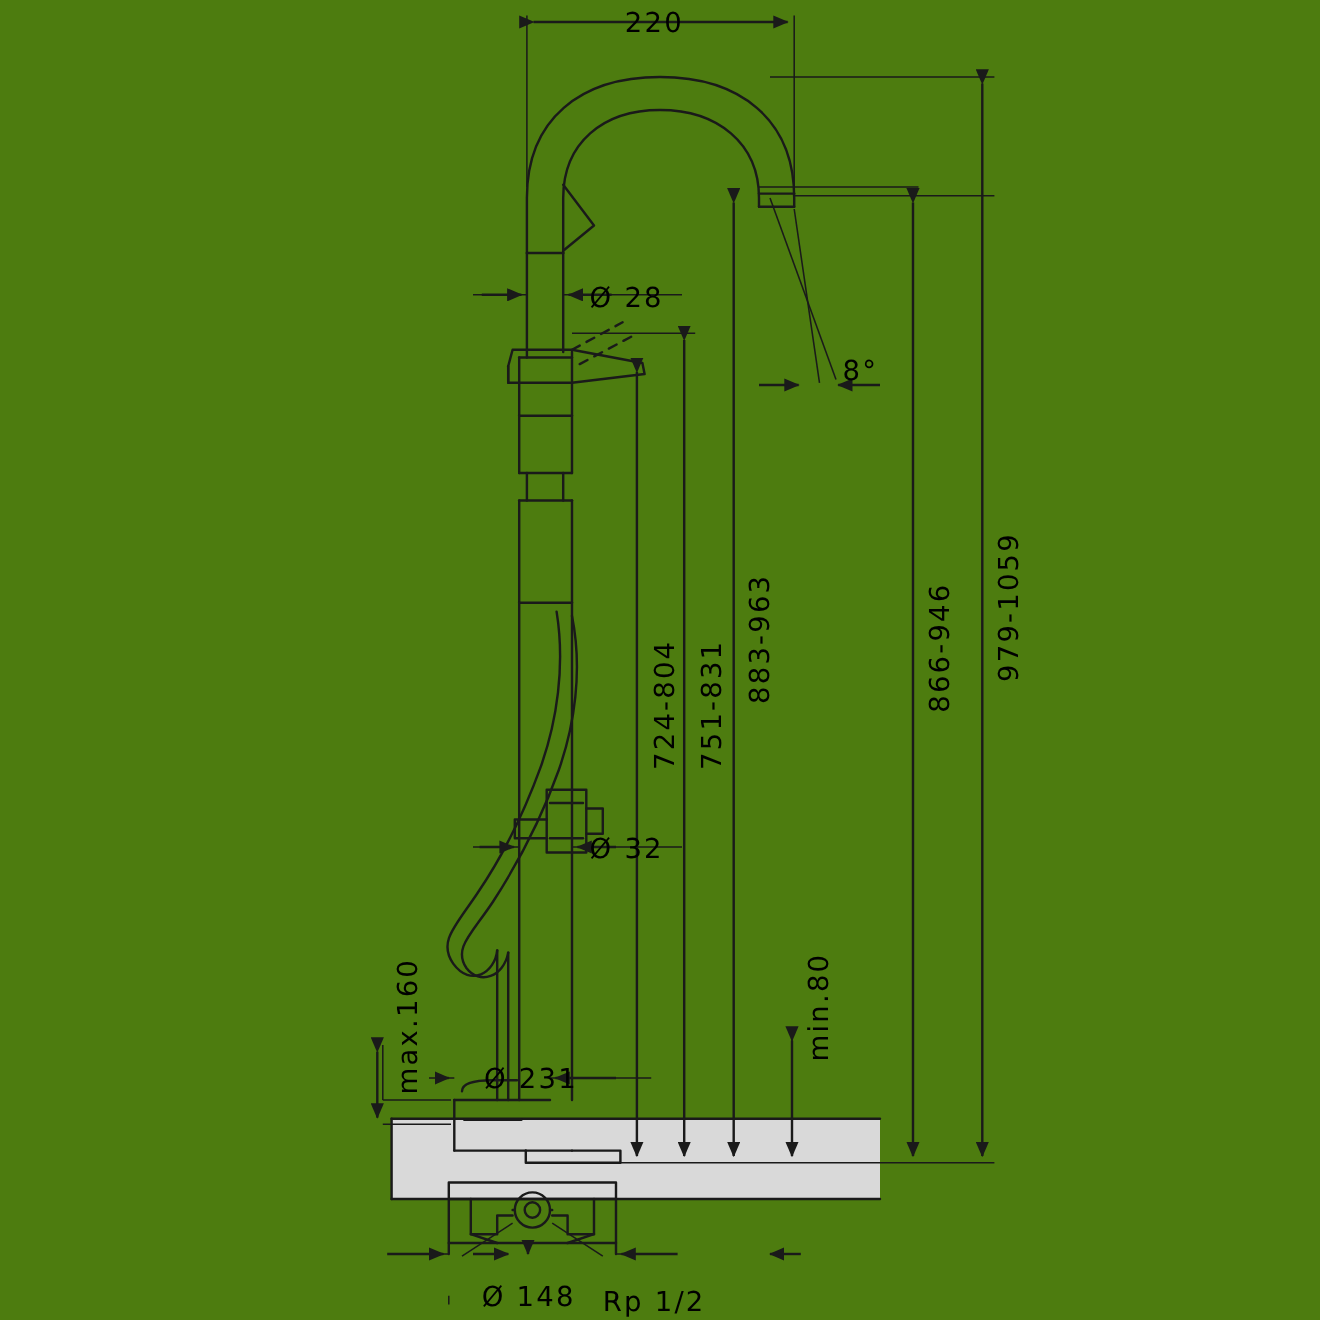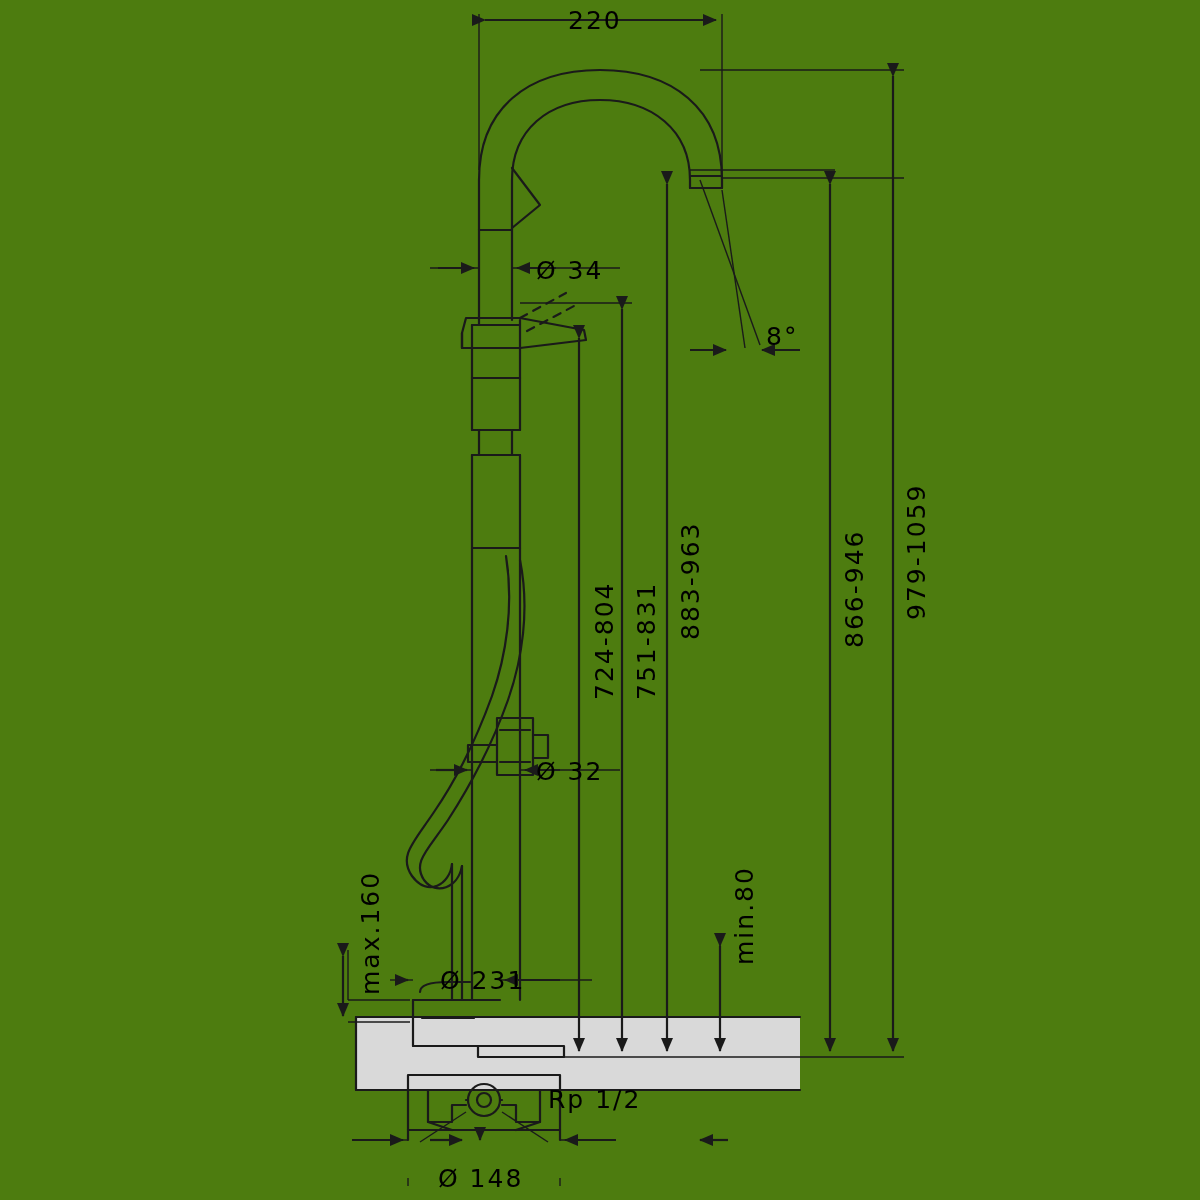--- a/index.html
+++ b/index.html
@@ -206,25 +206,25 @@
       <path d="M800,350 L762,350"></path>
     </g>
 
     <g stroke="#1a1a1a" stroke-width="2.2" fill="none" marker-end="url(#ar)">
 
       <path d="M480,1132 L480,1140"></path>
     </g>
   </svg>
 
   <div class="lbl" style="left:568px; top:6px;">220</div>
-  <div class="lbl" style="left:536px; top:256px;">Ø 34</div>
+  <div class="lbl" style="left:536px; top:256px;">Ø 28</div>
   <div class="lbl" style="left:766px; top:322px;">8°</div>
   <div class="lbl" style="left:536px; top:757px;">Ø 32</div>
   <div class="lbl" style="left:440px; top:966px;">Ø 231</div>
-  <div class="lbl" style="left:548px; top:1085px;text-align:center;">Rp 1/2</div>
+  <div class="lbl" style="left:548px; top:1169px;text-align:center;">Rp 1/2</div>
   <div class="lbl" style="left:438px; top:1164px;">Ø 148</div>
 
   <div class="lbl vert" style="left:902px; top:620px;">979-1059</div>
   <div class="lbl vert" style="left:840px; top:648px;">866-946</div>
   <div class="lbl vert" style="left:676px; top:640px;">883-963</div>
   <div class="lbl vert" style="left:632px; top:700px;">751-831</div>
   <div class="lbl vert" style="left:590px; top:700px;">724-804</div>
   <div class="lbl vert" style="left:730px; top:965px;">min.80</div>
   <div class="lbl vert" style="left:356px; top:995px;">max.160</div>
 

